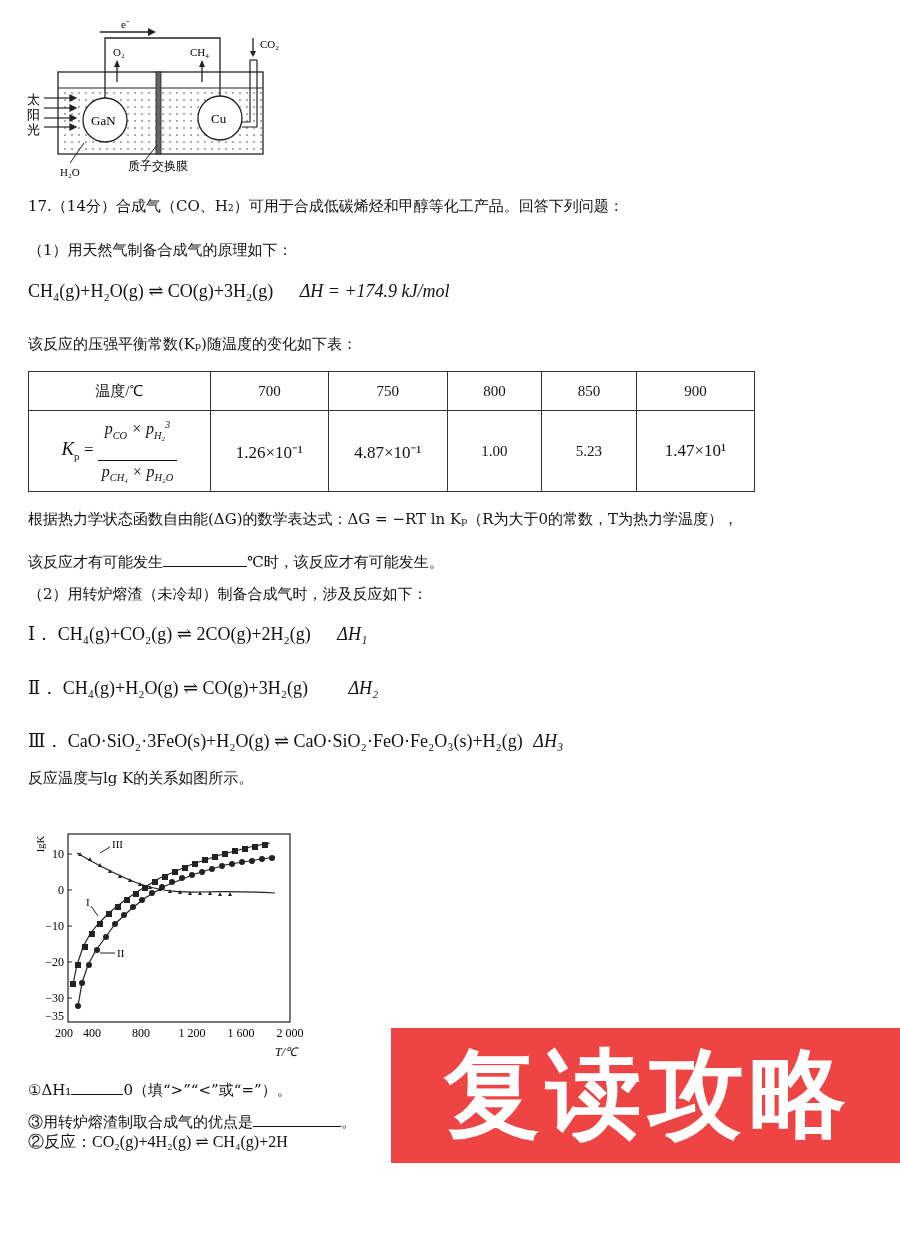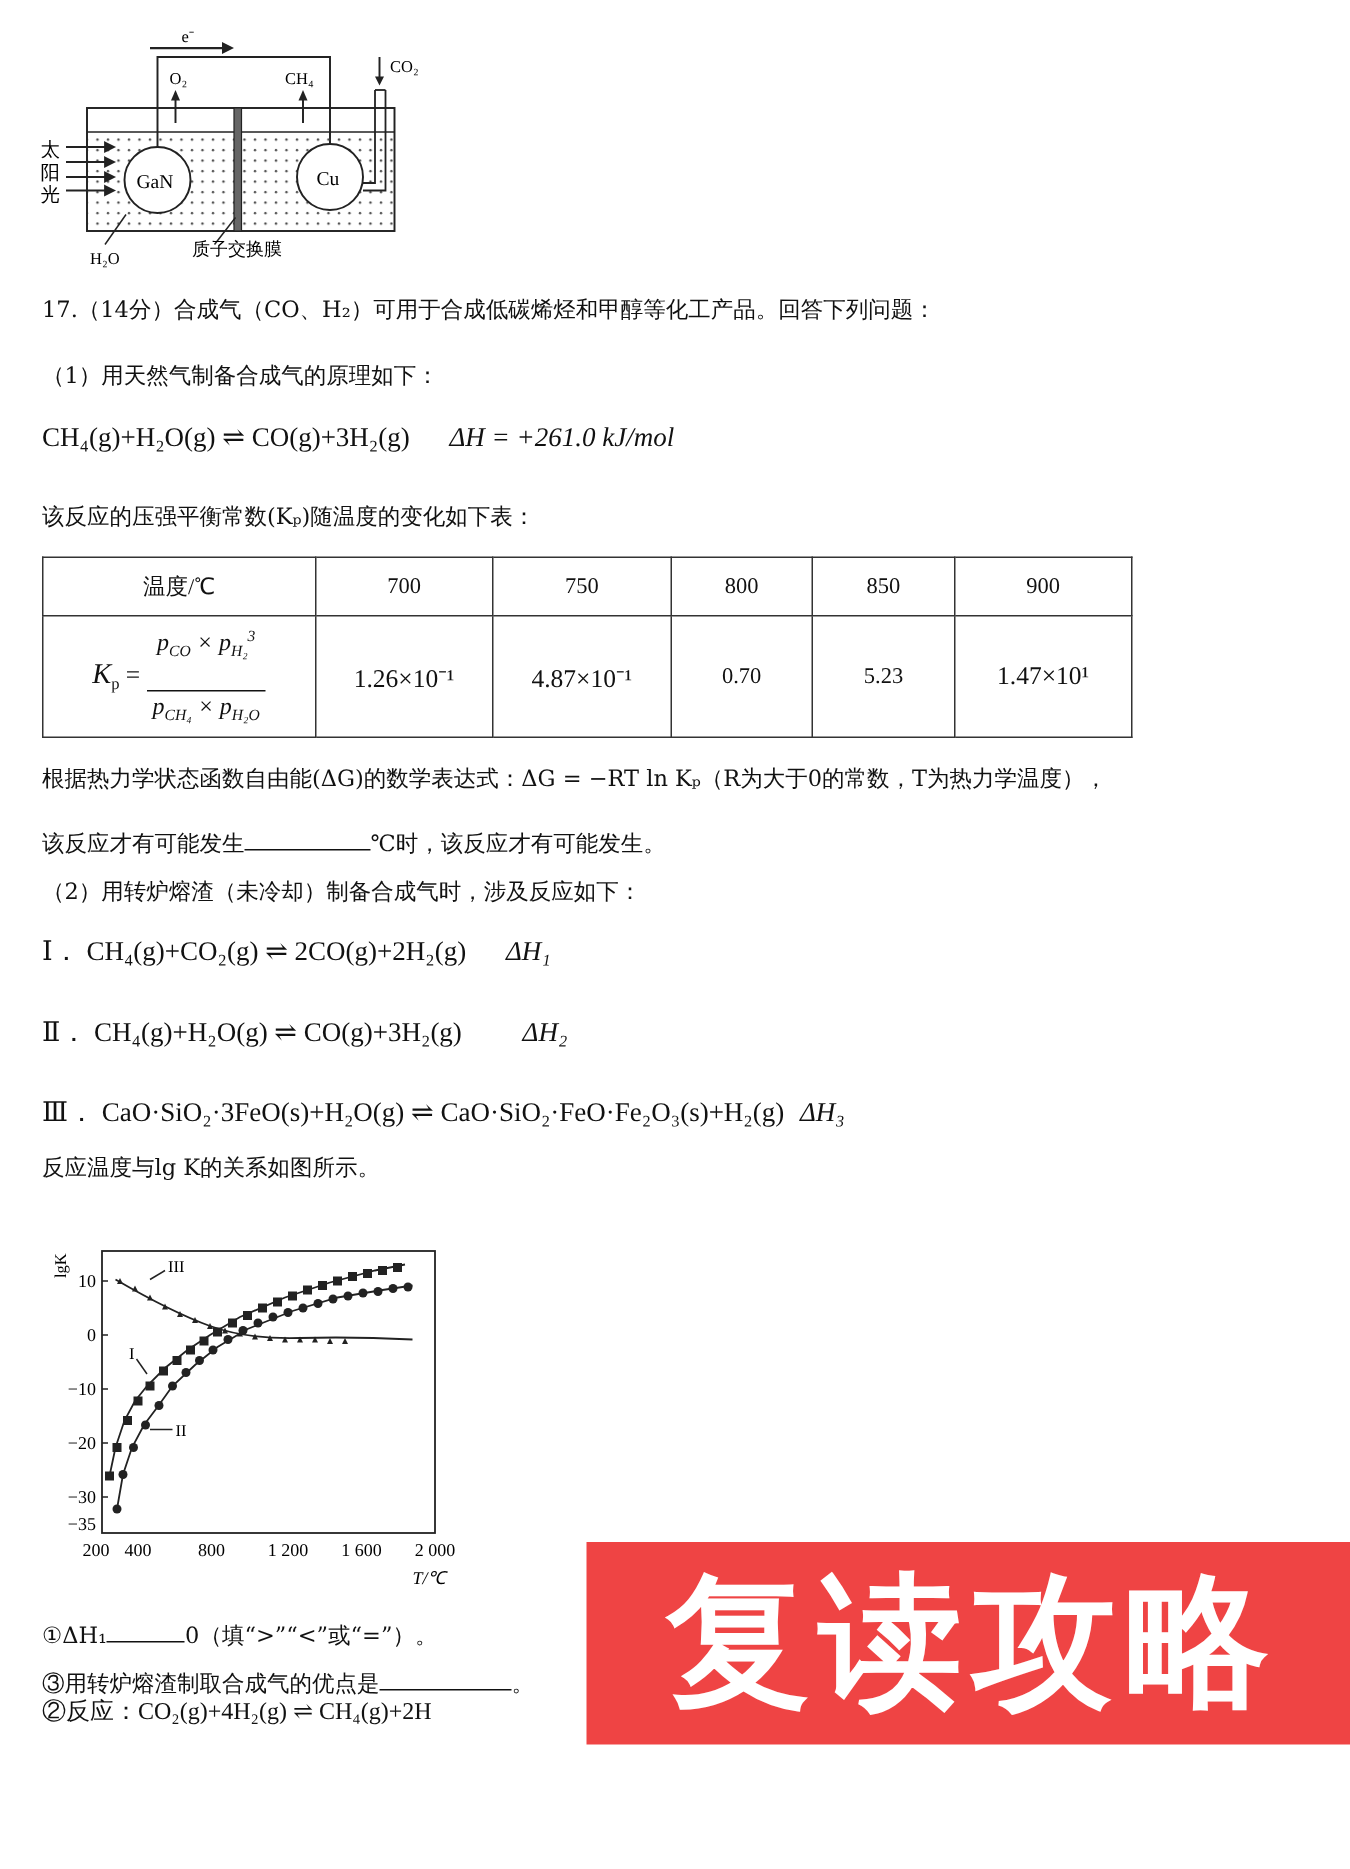--- a/index.html
+++ b/index.html
@@ -90,21 +90,21 @@
   <line x1="70" y1="163" x2="84" y2="143" stroke="#222" stroke-width="1"></line>
   <text x="60" y="176" font-size="11">H₂O</text>
   <line x1="143" y1="163" x2="157" y2="145" stroke="#222" stroke-width="1"></line>
   <text x="128" y="170" font-size="12">质子交换膜</text>
 </svg>
 
 <div class="line" style="top:196px">17.（14分）合成气（CO、H₂）可用于合成低碳烯烃和甲醇等化工产品。回答下列问题：</div>
 <div class="line" style="top:240px">（1）用天然气制备合成气的原理如下：</div>
 <div class="line eq" style="top:281px">
   <span>CH₄(g)+H₂O(g) ⇌ CO(g)+3H₂(g)</span>
-  <span style="margin-left:22px" class="it">ΔH = +261.0 kJ/mol</span>
+  <span style="margin-left:22px" class="it">ΔH = +174.9 kJ/mol</span>
 </div>
 <div class="line" style="top:334px">该反应的压强平衡常数(Kₚ)随温度的变化如下表：</div>
 
 <table class="kp">
   <tbody>
       <tr class="head">
     <td style="width:188px">温度/℃</td>
     <td style="width:120px">700</td>
     <td style="width:120px">750</td>
     <td style="width:97px">800</td>
@@ -114,21 +114,21 @@
   <tr class="body">
     <td>
       <span class="it" style="font-size:19px">K</span><sub>p</sub> =
       <span class="frac">
         <span class="num">p<sub>CO</sub> × p<sub>H₂</sub><sup>3</sup></span>
         <span class="den">p<sub>CH₄</sub> × p<sub>H₂O</sub></span>
       </span>
     </td>
     <td>1.26×10⁻¹</td>
     <td>4.87×10⁻¹</td>
-    <td style="font-size:15px">0.70</td>
+    <td style="font-size:15px">1.00</td>
     <td style="font-size:15px">5.23</td>
     <td>1.47×10¹</td>
   </tr>
 </tbody>
   </table>
 
 <div class="line" style="top:509px">根据热力学状态函数自由能(ΔG)的数学表达式：ΔG = −RT ln Kₚ（R为大于0的常数，T为热力学温度），</div>
 <div class="line" style="top:552px">
   <span>该反应才有可能发生</span><span class="blank" style="width:84px"></span><span>℃时，该反应才有可能发生。</span>
 </div>

